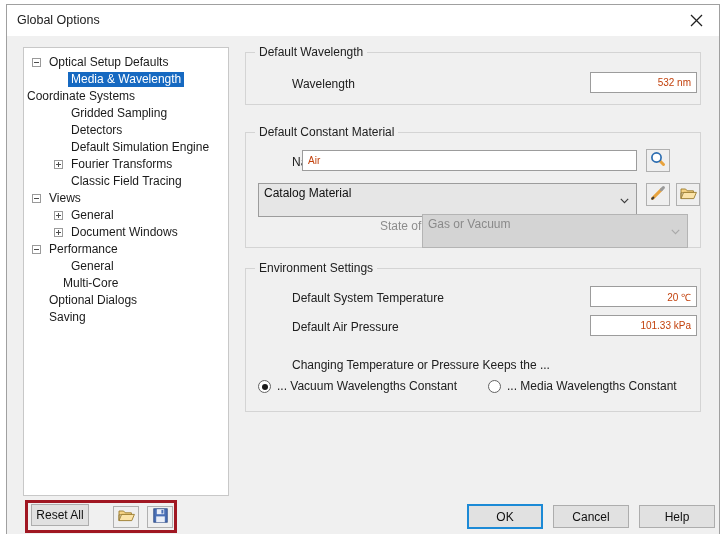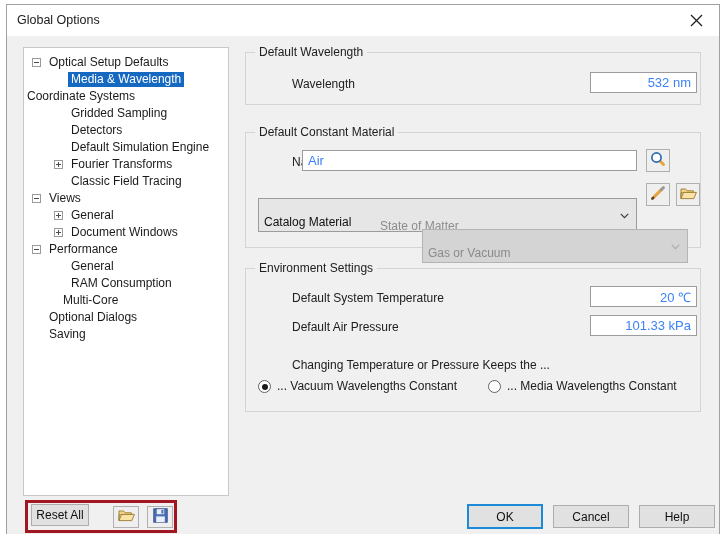--- a/index.html
+++ b/index.html
@@ -146,39 +146,38 @@
     margin-left: 34px;
   }
   .field-label.disabled { color: #8c8c8c; }
 
   
   .textbox {
     position: absolute;
     background: #ffffff;
     border: 1px solid #9c9c9c;
     box-sizing: border-box;
-    font-size: 13px;
-    color: #3b82f6;
+    font-size: 10px;
+    color: #c2410c;
     display: flex;
     align-items: center;
     padding: 0 5px;
   }
   .textbox.right { justify-content: flex-end; }
 
   .combobox {
     position: absolute;
     background: #e6e6e6;
     border: 1px solid #9c9c9c;
     box-sizing: border-box;
     font-size: 12px;
     color: #101010;
     display: flex;
-    align-items: flex-start;
+    align-items: flex-end;
     padding: 16px 5px;
-    margin-top: 15px;
   }
   .combobox.disabled { background: #d4d4d4; color: #8a8a8a; border-color: #b4b4b4; }
   .chev {
     position: absolute;
     right: 8px;
     top: 50%;
     margin-top: -2px;
     width: 8px;
     height: 5px;
   }
@@ -284,21 +283,20 @@
           <div class="tree-node"><span class="tree-label" style="margin-left: 44px;">Gridded Sampling</span></div>
           <div class="tree-node"><span class="tree-label" style="margin-left: 44px;">Detectors</span></div>
           <div class="tree-node"><span class="tree-label" style="margin-left: 44px;">Default Simulation Engine</span></div>
           <div class="tree-node"><span class="toggle plus" style="left: 30px;"></span><span class="tree-label" style="margin-left: 44px;">Fourier Transforms</span></div>
           <div class="tree-node"><span class="tree-label" style="margin-left: 44px;">Classic Field Tracing</span></div>
           <div class="tree-node"><span class="toggle" style="left: 8px;"></span><span class="tree-label" style="margin-left: 22px;">Views</span></div>
           <div class="tree-node"><span class="toggle plus" style="left: 30px;"></span><span class="tree-label" style="margin-left: 44px;">General</span></div>
           <div class="tree-node"><span class="toggle plus" style="left: 30px;"></span><span class="tree-label" style="margin-left: 44px;">Document Windows</span></div>
           <div class="tree-node"><span class="toggle" style="left: 8px;"></span><span class="tree-label" style="margin-left: 22px;">Performance</span></div>
           <div class="tree-node"><span class="tree-label" style="margin-left: 44px;">General</span></div>
-          <div class="tree-node"><span class="tree-label" style="margin-left: 44px;">RAM Consumption</span></div>
           <div class="tree-node"><span class="tree-label" style="margin-left: 36px;">Multi-Core</span></div>
           <div class="tree-node"><span class="tree-label" style="margin-left: 22px;">Optional Dialogs</span></div>
           <div class="tree-node"><span class="tree-label" style="margin-left: 22px;">Saving</span></div>
         </div>
     </div>
 
     <div class="groupbox" style="left:238px; top:16px; width:456px; height:53px;">
       <div class="group-title">Default Wavelength</div>
       <div class="field-label" style="left:12px; top:24px;">Wavelength</div>
       <div class="textbox right" style="left:344px; top:19px; width:107px; height:21px;">532 nm</div>

